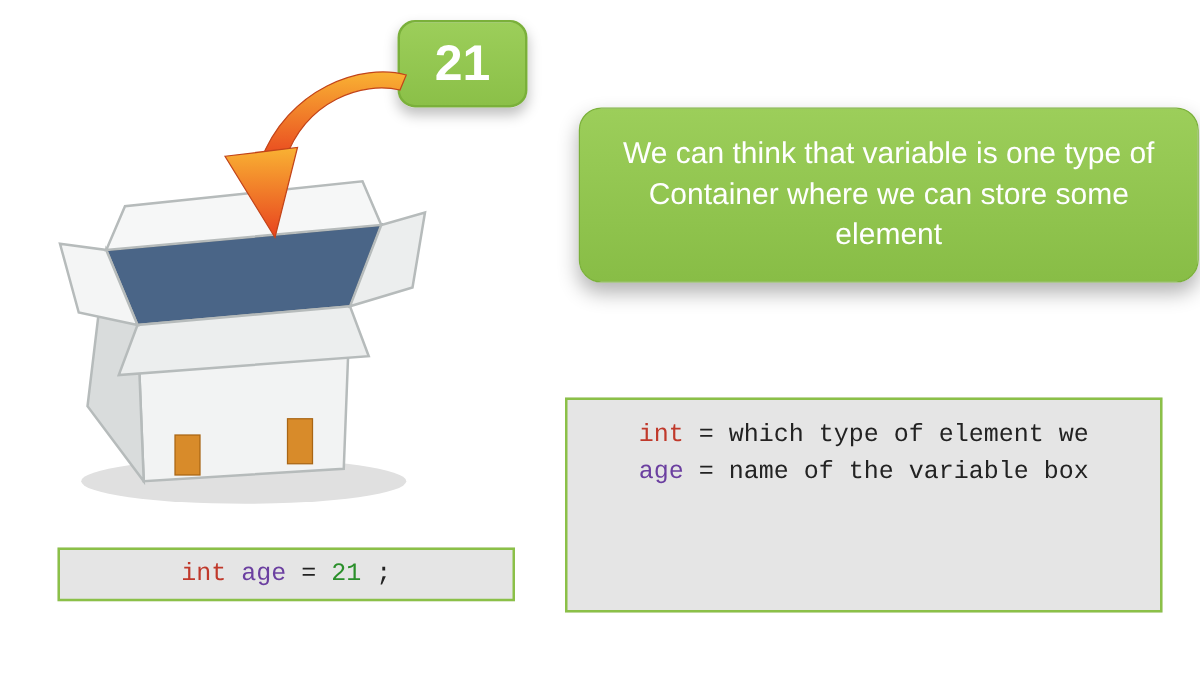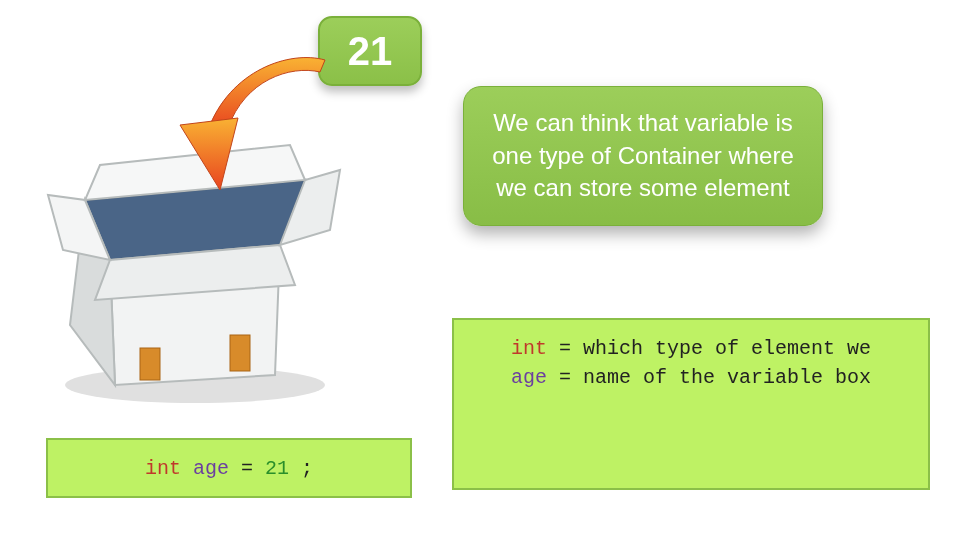--- a/index.html
+++ b/index.html
@@ -25,21 +25,21 @@
     font-size: 40px;
     font-weight: bold;
     display: flex;
     align-items: center;
     justify-content: center;
   }
   .callout {
     position: absolute;
     left: 463px;
     top: 86px;
-    width: 360px;
+    width: 496px;
     height: 140px;
     background: linear-gradient(to bottom, #9cce5a, #88bd46);
     border: 1px solid #7ab03a;
     border-radius: 18px;
     box-shadow: 0 8px 16px rgba(0,0,0,0.3);
     color: #ffffff;
     font-size: 24px;
     line-height: 1.35;
     text-align: center;
     padding: 18px 22px;
@@ -57,32 +57,32 @@
   .arrow-svg {
     position: absolute;
     left: 160px;
     top: 40px;
     width: 200px;
     height: 170px;
   }
   .code-box {
     position: absolute;
     border: 2px solid #8bc048;
-    background: #bef264;
+    background: #e5e5e5;
     font-family: Consolas, "Courier New", monospace;
     font-size: 20px;
     display: flex;
     align-items: center;
     justify-content: center;
   }
   .code-decl {
     left: 46px;
     top: 438px;
     width: 366px;
-    height: 60px;
+    height: 43px;
   }
   .code-explain {
     left: 452px;
     top: 318px;
     width: 478px;
     height: 172px;
     flex-direction: column;
     justify-content: flex-start;
     padding: 14px 18px;
     text-align: center;

